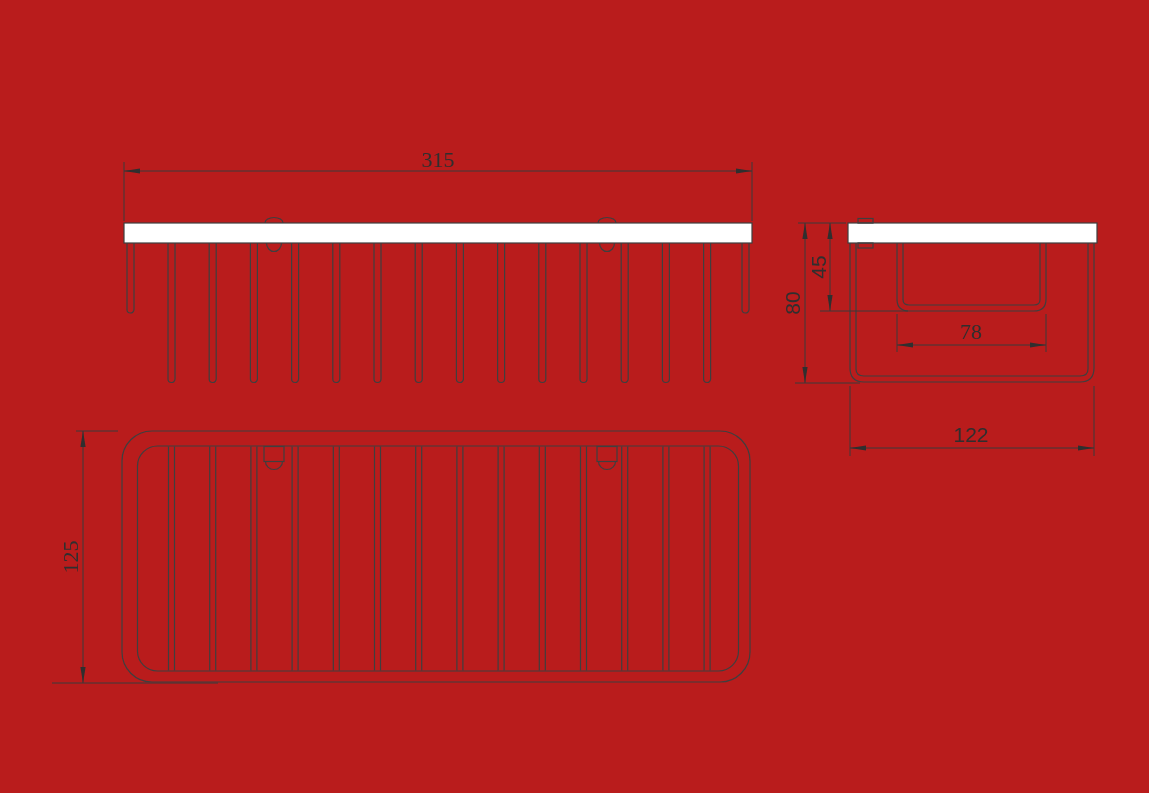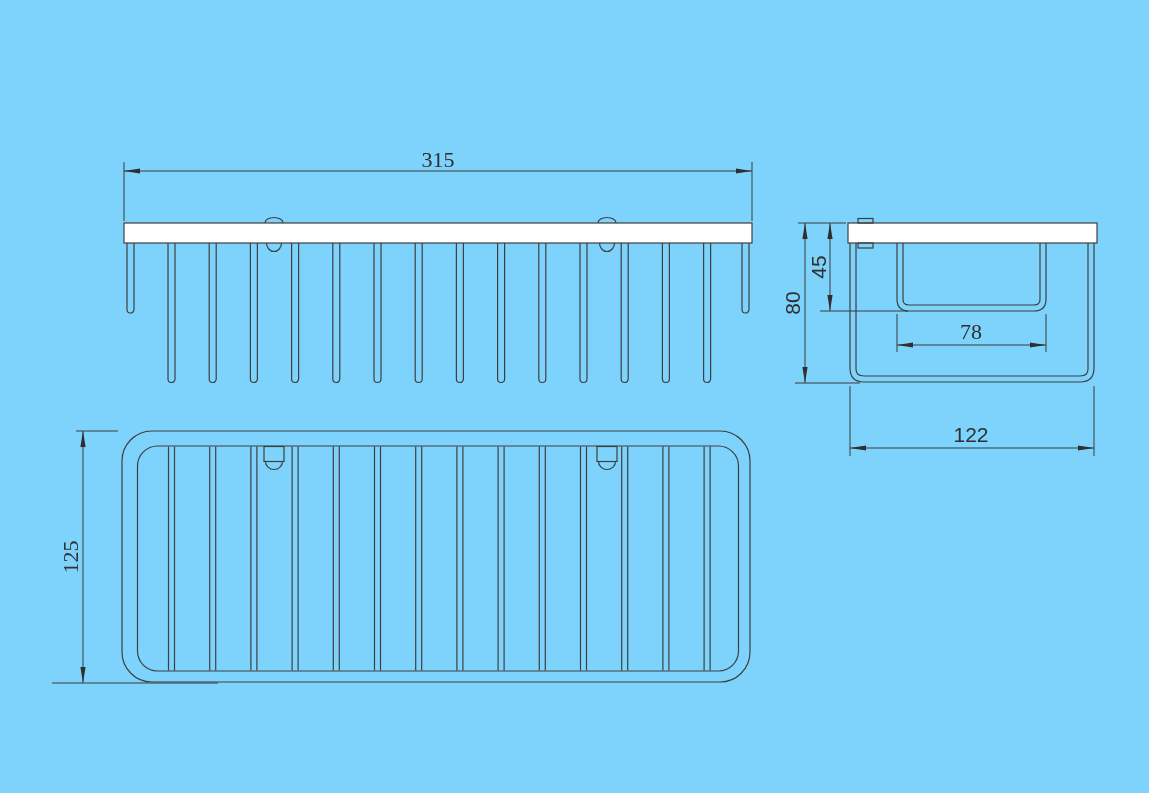--- a/index.html
+++ b/index.html
@@ -1,19 +1,19 @@
 <!DOCTYPE html>
 <html><head>
 <meta charset="utf-8">
 <style>
   html,body{margin:0;padding:0;background:#ffffff;}
   .page{
     position:relative;
     width:1149px;height:793px;
-    background:#7dd3fc;
+    background:#b91c1c;
     font-family:"Liberation Serif", serif;
     overflow:hidden;
   }
   svg{display:block;}
   .part{fill:none;stroke:#3f3f3f;stroke-width:1.2;}
   .partfill{fill:#ffffff;stroke:#3f3f3f;stroke-width:1.2;}
   .dim{fill:none;stroke:#3a3a3a;stroke-width:1;}
   text.dimtext-serif{
     font-family:"Liberation Serif", serif;
     font-size:22px;fill:#2f2f2f;

